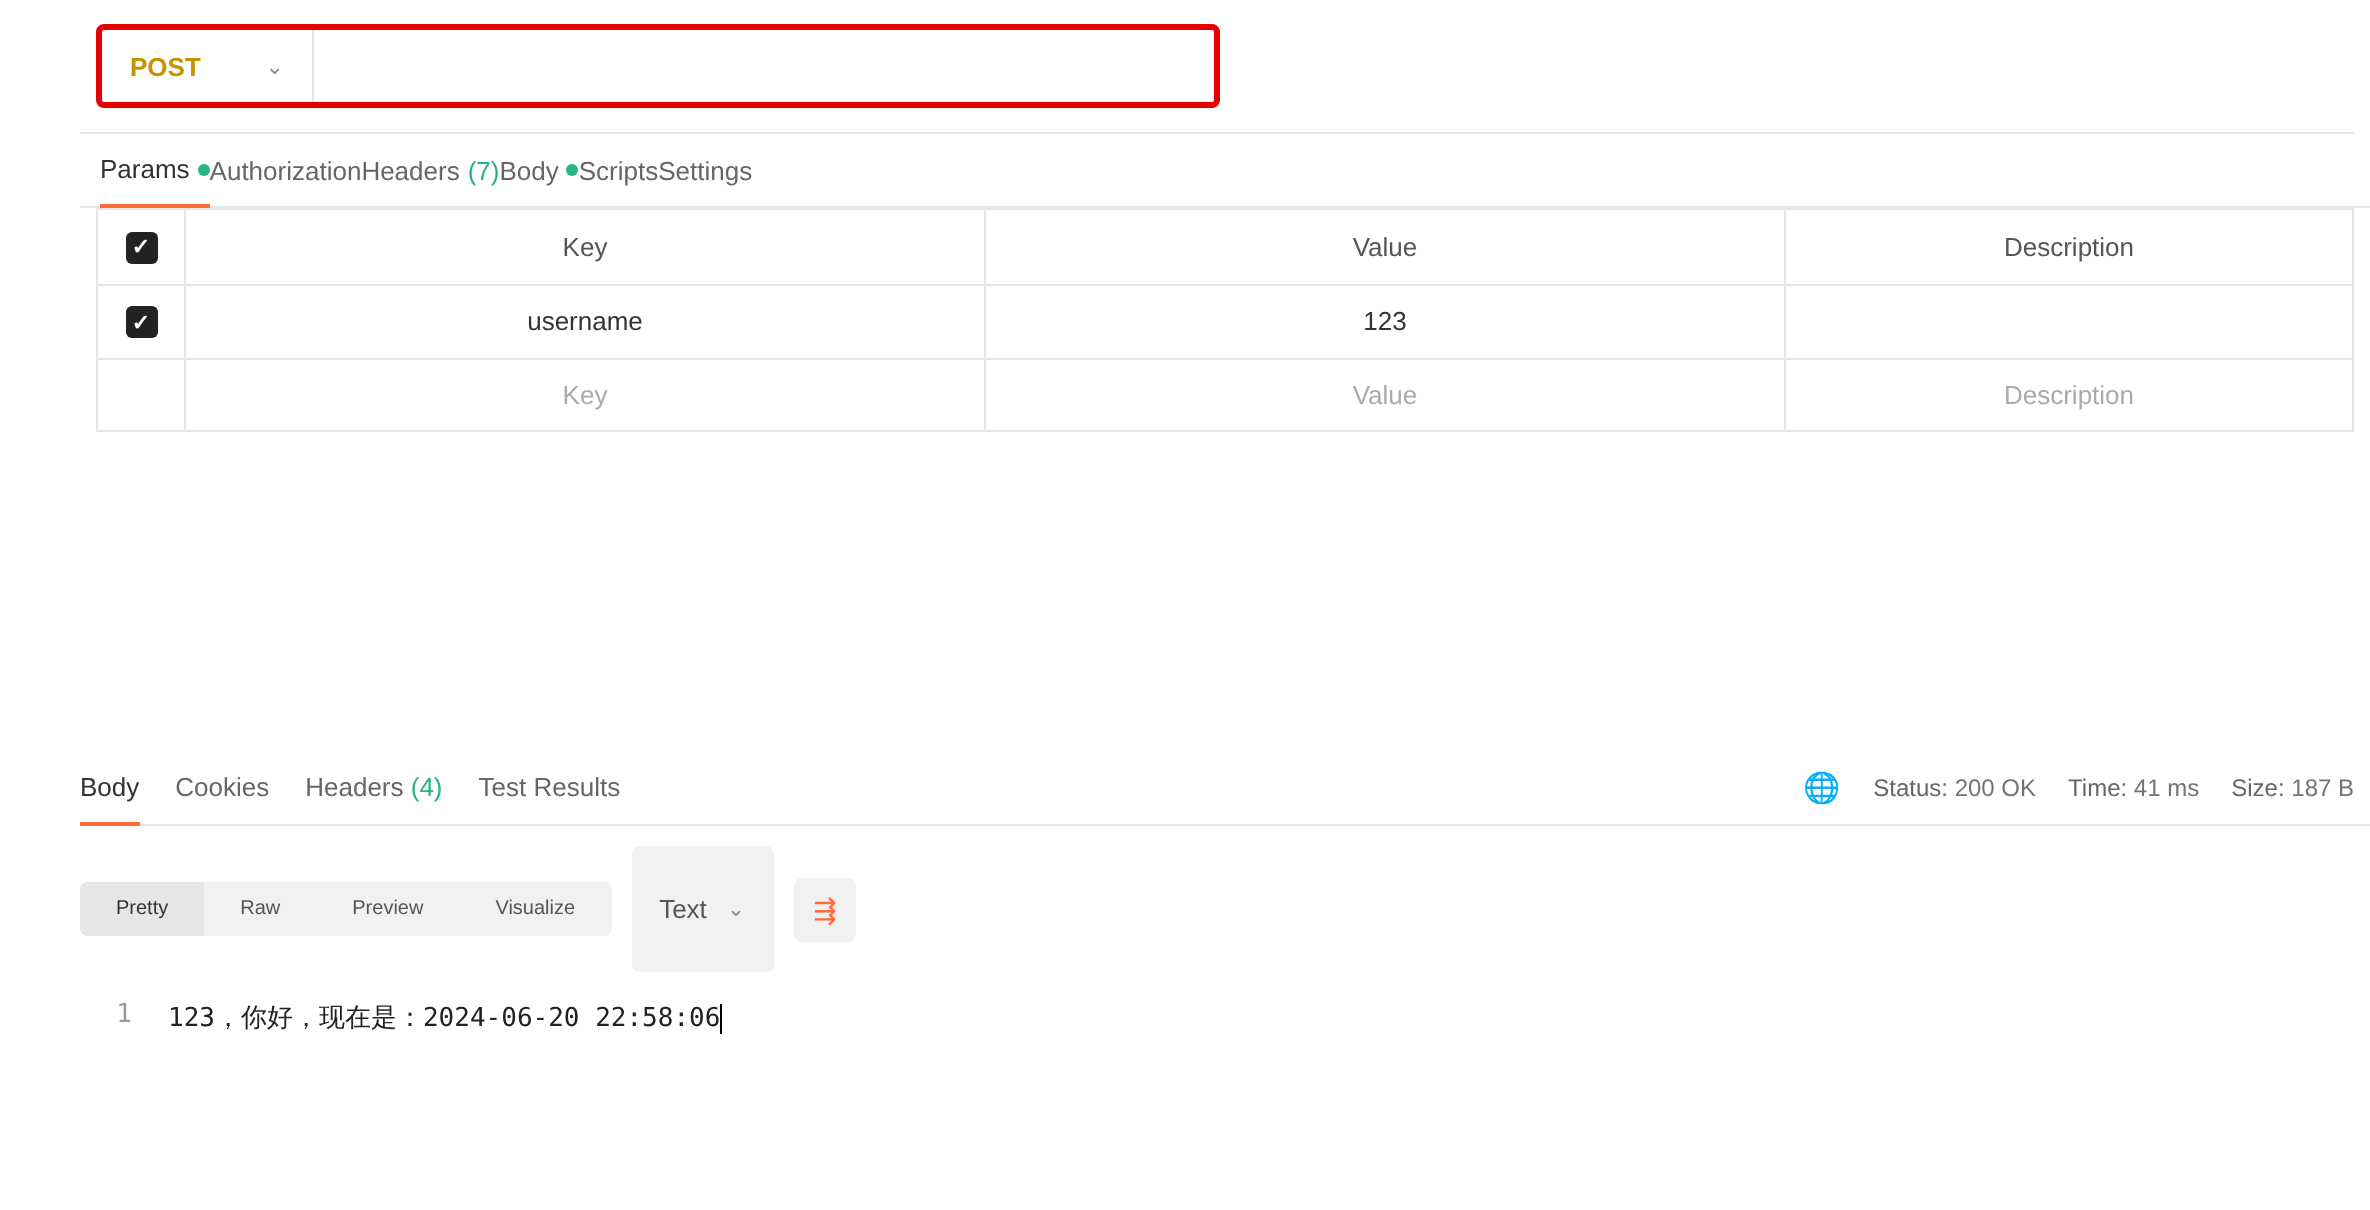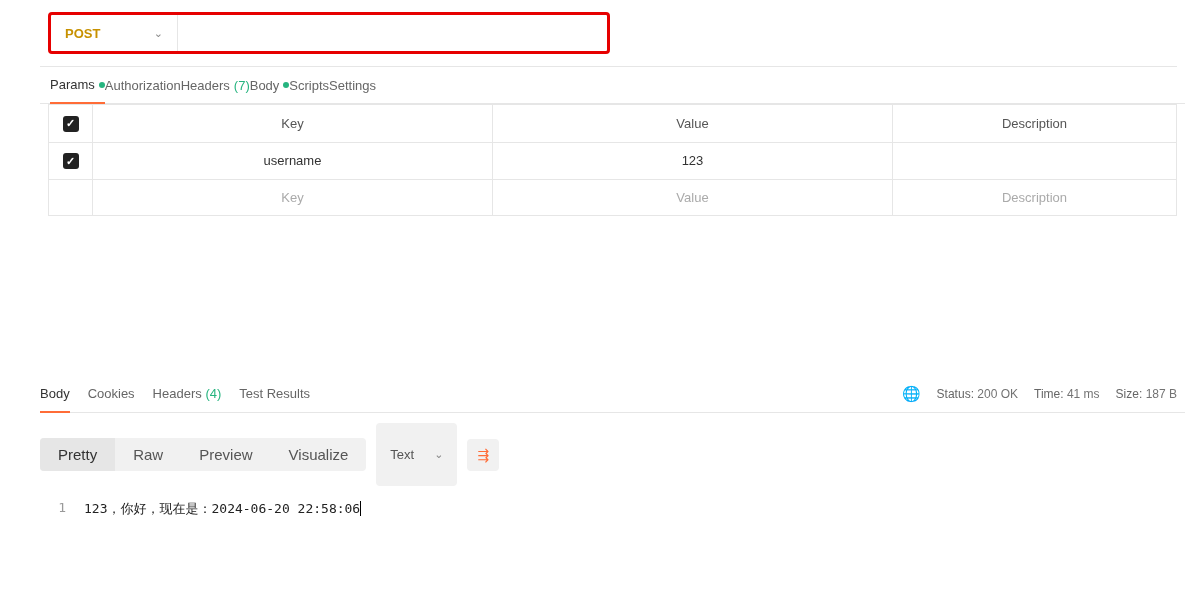--- a/index.html
+++ b/index.html
@@ -1,21 +1,21 @@
 <!DOCTYPE html>
 <html><head>
 <meta charset="utf-8">
 <style>
   * { box-sizing: border-box; margin: 0; padding: 0; }
   body { font-family: -apple-system, BlinkMacSystemFont, "Segoe UI", Arial, sans-serif; font-size: 13px; color: #333; background: #fff; width: 1185px; height: 605px; overflow: hidden; }
   .container { padding: 0 0 0 40px; }
   
   
   .url-row { display: flex; align-items: center; height: 42px; border: 3px solid #e60000; border-radius: 4px; margin: 12px 8px 12px 8px; width: 562px; }
-  .method-select { display: flex; align-items: center; justify-content: space-between; width: 127px; height: 100%; padding: 0 14px; border-right: 1px solid #e6e6e6; cursor: pointer; }
+  .method-select { display: flex; align-items: center; justify-content: space-between; width: 106px; height: 100%; padding: 0 14px; border-right: 1px solid #e6e6e6; cursor: pointer; }
   .method-text { color: #c79100; font-weight: 600; font-size: 13px; }
   .chevron { color: #888; font-size: 11px; }
   .url-input { flex: 1; border: none; outline: none; padding: 0 14px; font-size: 13px; color: #333; height: 100%; background: transparent; }
   
   .top-divider { border-top: 1px solid #e6e6e6; margin-right: 8px; }
   
   
   .req-tabs { display: flex; padding: 10px 10px 0 10px; border-bottom: 1px solid #e6e6e6; }
   .req-tab { padding-bottom: 10px; color: #666; cursor: pointer; display: flex; align-items: center; gap: 4px; }
   .req-tab.active { color: #333; border-bottom: 2px solid #ff6c37; margin-bottom: -1px; }
@@ -42,23 +42,23 @@
   .resp-tabs-row { display: flex; justify-content: space-between; align-items: center; padding: 0 8px 0 0; border-bottom: 1px solid #e6e6e6; }
   .resp-tabs { display: flex; gap: 18px; padding: 10px 0 0 0; }
   .resp-tab { padding-bottom: 10px; color: #666; cursor: pointer; }
   .resp-tab.active { color: #333; border-bottom: 2px solid #ff6c37; margin-bottom: -1px; }
   .resp-status { display: flex; align-items: center; gap: 16px; font-size: 12px; color: #666; }
   .resp-status .green { color: #737373; }
   .globe-icon { color: #d93939; font-size: 15px; }
   
   .view-row { display: flex; align-items: center; gap: 0; padding: 10px 0; }
   .view-group { display: flex; background: #f1f1f1; border-radius: 4px; overflow: hidden; }
-  .view-btn { padding: 8px 18px; color: #555; cursor: pointer; font-size: 15px; }
+  .view-btn { padding: 8px 18px; color: #555; cursor: pointer; font-size: 10px; }
   .view-btn.active { background: #e6e6e6; color: #333; }
-  .format-select { display: flex; align-items: center; gap: 20px; background: #f1f1f1; border-radius: 4px; padding: 24px 14px; margin-left: 10px; cursor: pointer; font-size: 13px; color: #555; }
+  .format-select { display: flex; align-items: center; gap: 10px; background: #f1f1f1; border-radius: 4px; padding: 24px 14px; margin-left: 10px; cursor: pointer; font-size: 13px; color: #555; }
   .wrap-btn { margin-left: 10px; padding: 8px 10px; background: #f1f1f1; border-radius: 4px; cursor: pointer; color: #ff6c37; font-size: 14px; }
   
   .code-area { padding: 4px 0; }
   .code-line { display: flex; font-family: Consolas, Menlo, monospace; font-size: 13px; }
   .line-num { width: 44px; text-align: right; padding-right: 18px; color: #999; user-select: none; }
   .line-text { color: #222; }
   .cursor-mark { border-right: 1px solid #000; padding-right: 0; }
 </style>
 </head>
 <body>

